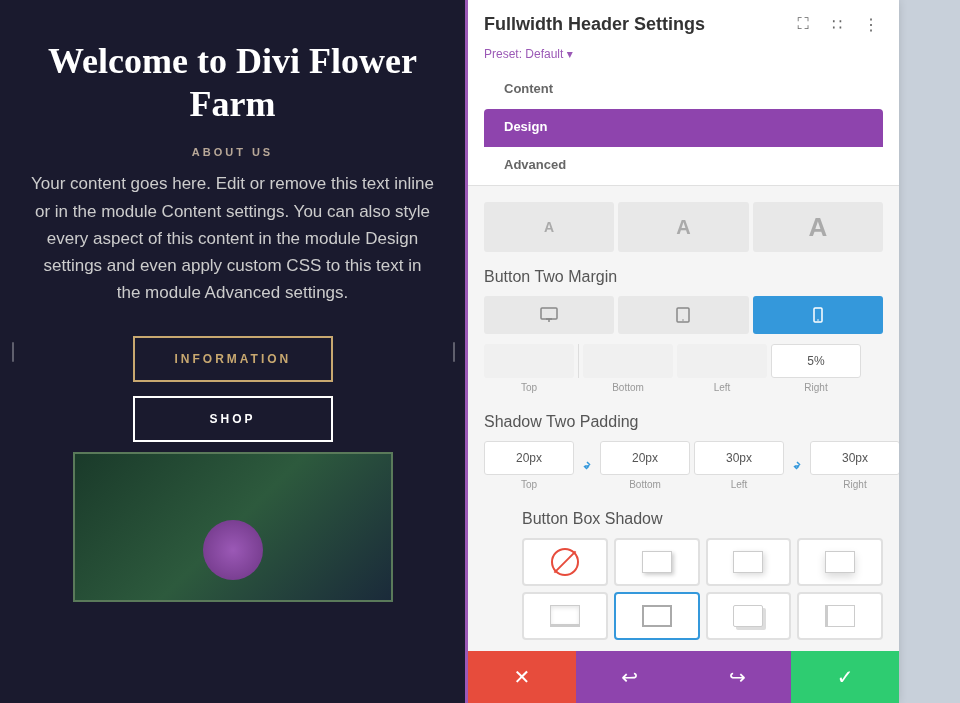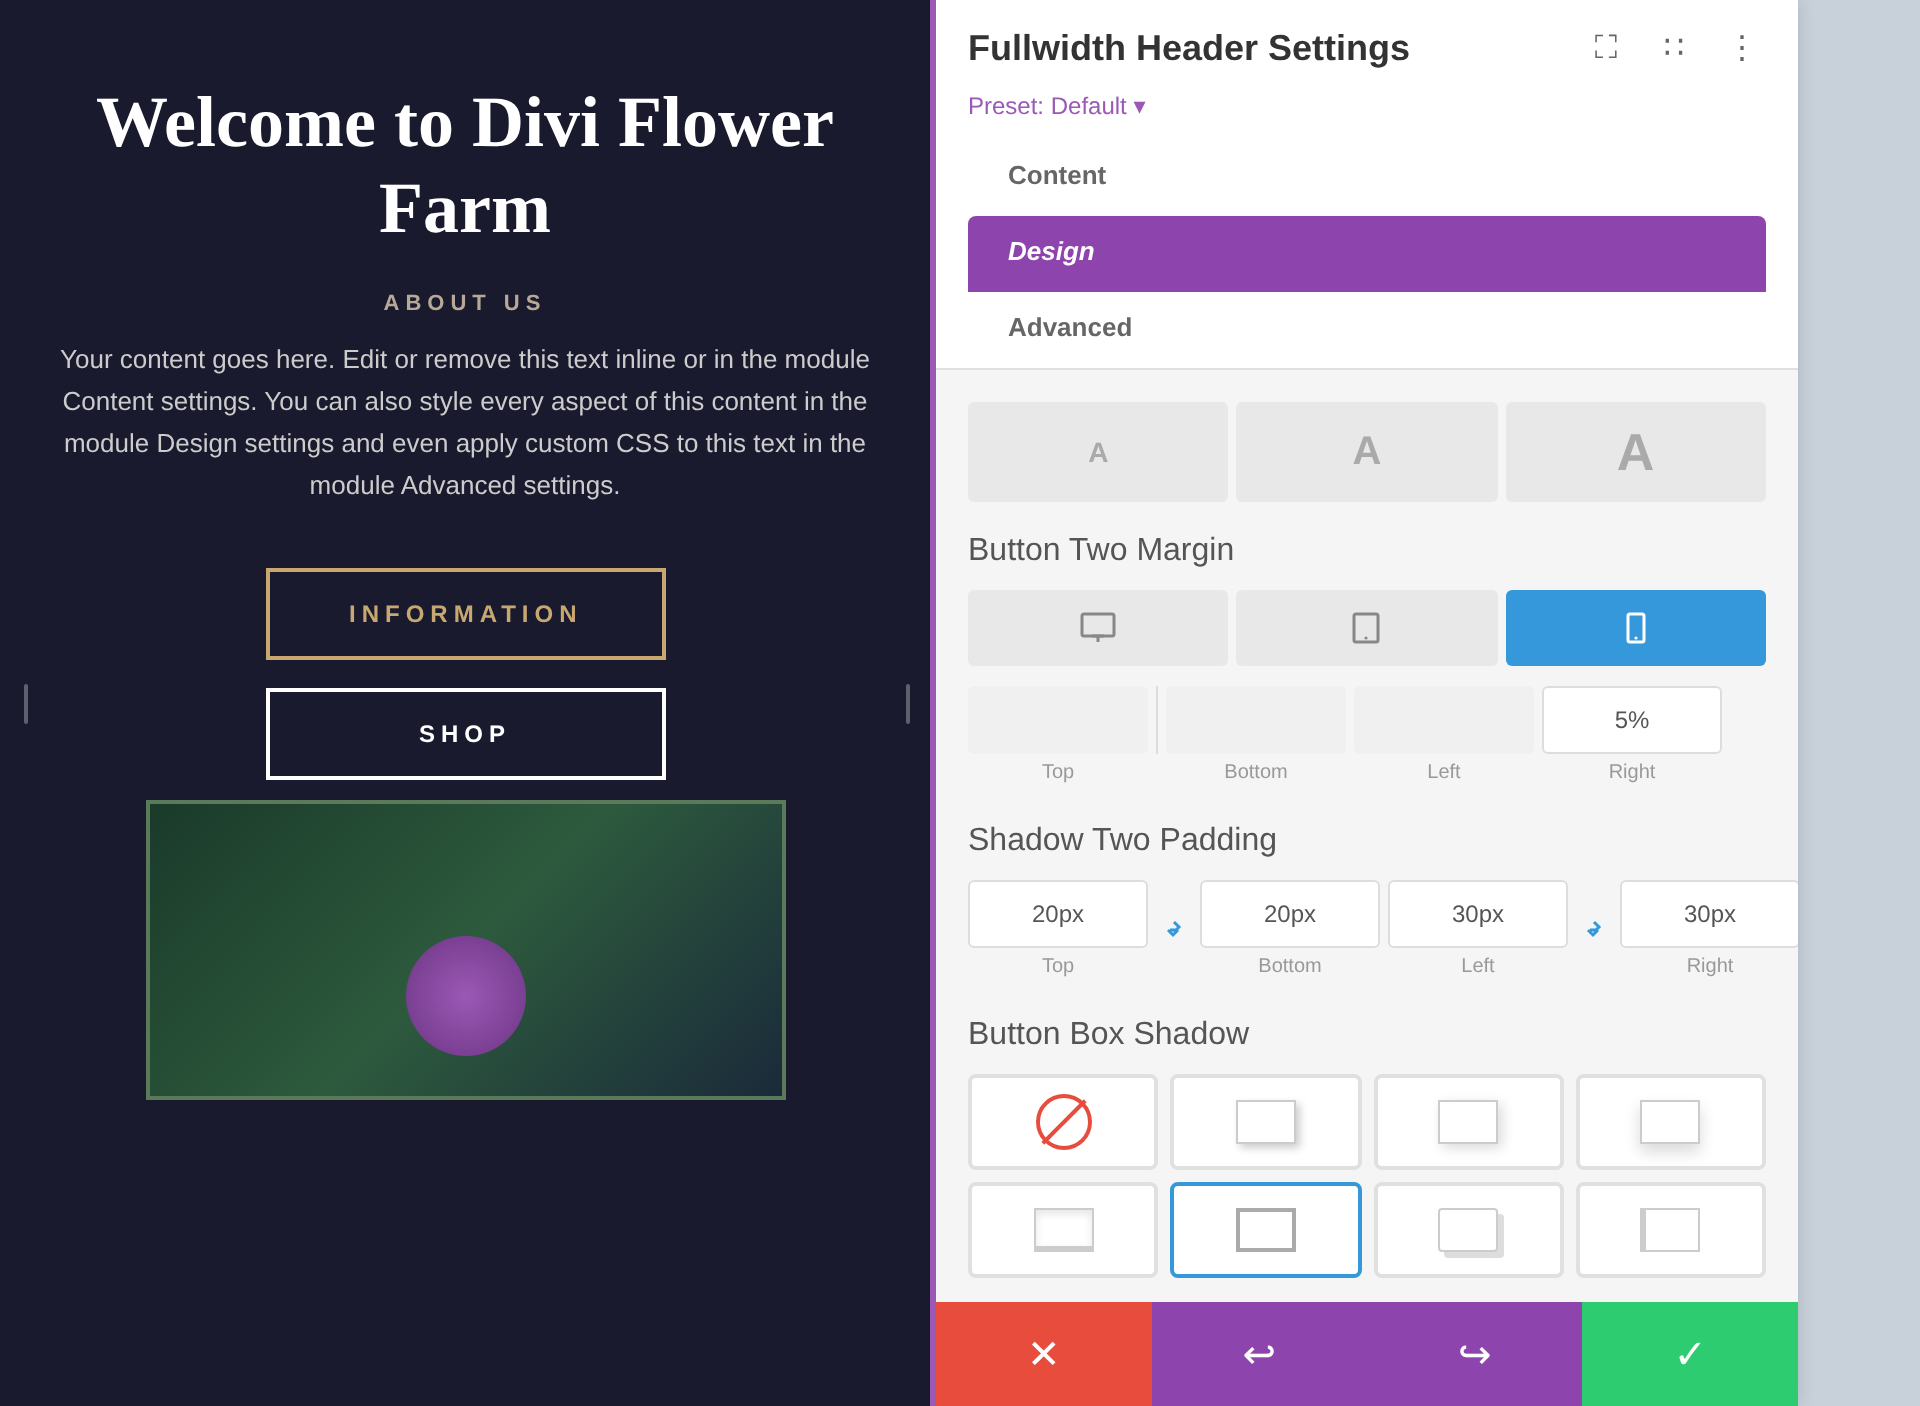--- a/index.html
+++ b/index.html
@@ -38,21 +38,21 @@
     }
     .preview-about {
       font-size: 11px;
       font-weight: 700;
       letter-spacing: 3px;
       color: #b8a898;
       margin-bottom: 12px;
       text-transform: uppercase;
     }
     .preview-body {
-      font-size: 13px;
+      font-size: 17px;
       color: #ccc;
       line-height: 1.6;
       margin-bottom: 30px;
     }
     .btn-info {
       border: 2px solid #c8a870;
       background: transparent;
       color: #c8a870;
       padding: 14px 40px;
       font-size: 12px;
@@ -190,21 +190,20 @@
       font-size: 13px;
       font-weight: 600;
       cursor: pointer;
       border-bottom: 3px solid transparent;
       color: #666;
     }
     .tab.active {
       background: #8e44ad;
       color: #fff;
       border-radius: 4px 4px 0 0;
-      font-style: italic;
     }
 
     
     .settings-body {
       flex: 1;
       overflow-y: auto;
       padding: 16px;
     }
     .settings-body::-webkit-scrollbar { width: 4px; }
     .settings-body::-webkit-scrollbar-thumb { background: #ccc; border-radius: 2px; }
@@ -293,21 +292,21 @@
     .field-lbl {
       font-size: 10px;
       color: #999;
       text-align: center;
       margin-top: 4px;
       display: block;
       width: 100%;
     }
 
     
-    .shadow-section { margin-bottom: 16px; }
+    .shadow-section { margin-bottom: 16px; margin-left: 38px; }
     .shadow-grid {
       display: grid;
       grid-template-columns: repeat(4, 1fr);
       gap: 6px;
       margin-bottom: 6px;
     }
     .shadow-option {
       height: 48px;
       background: #fff;
       border: 2px solid #e0e0e0;

